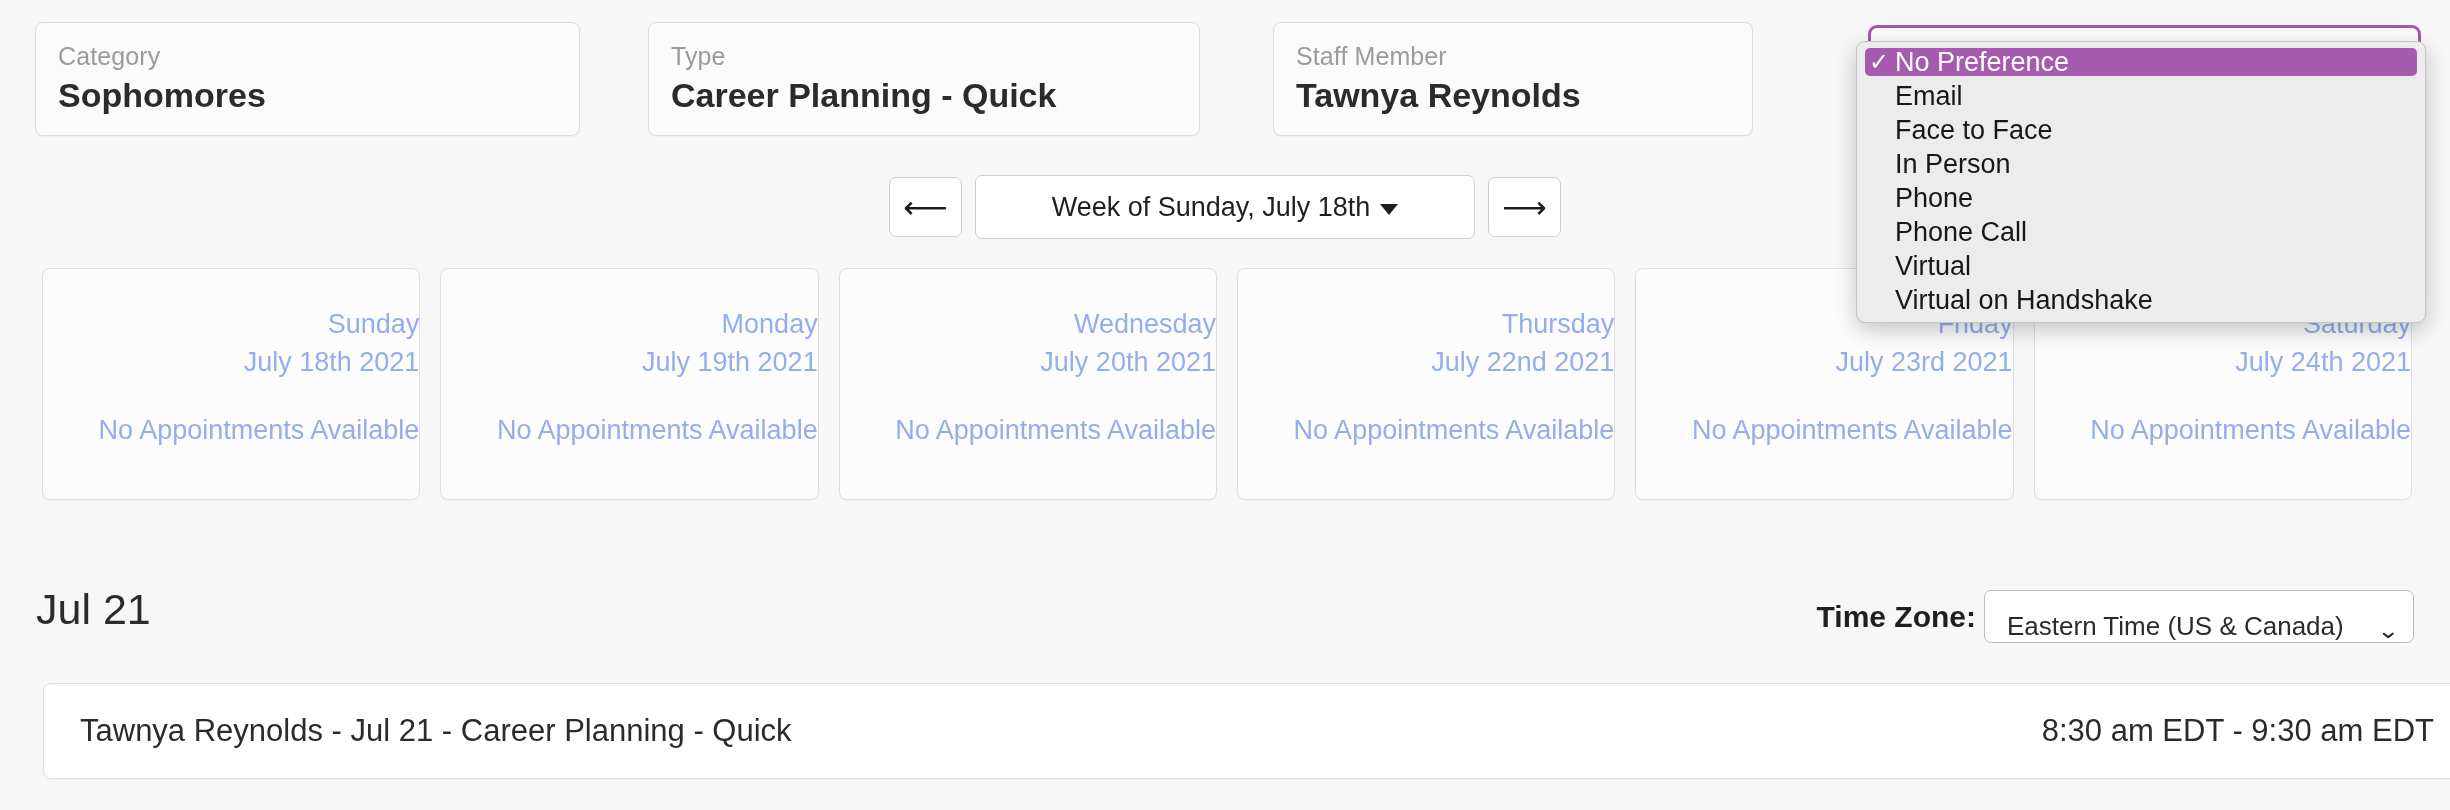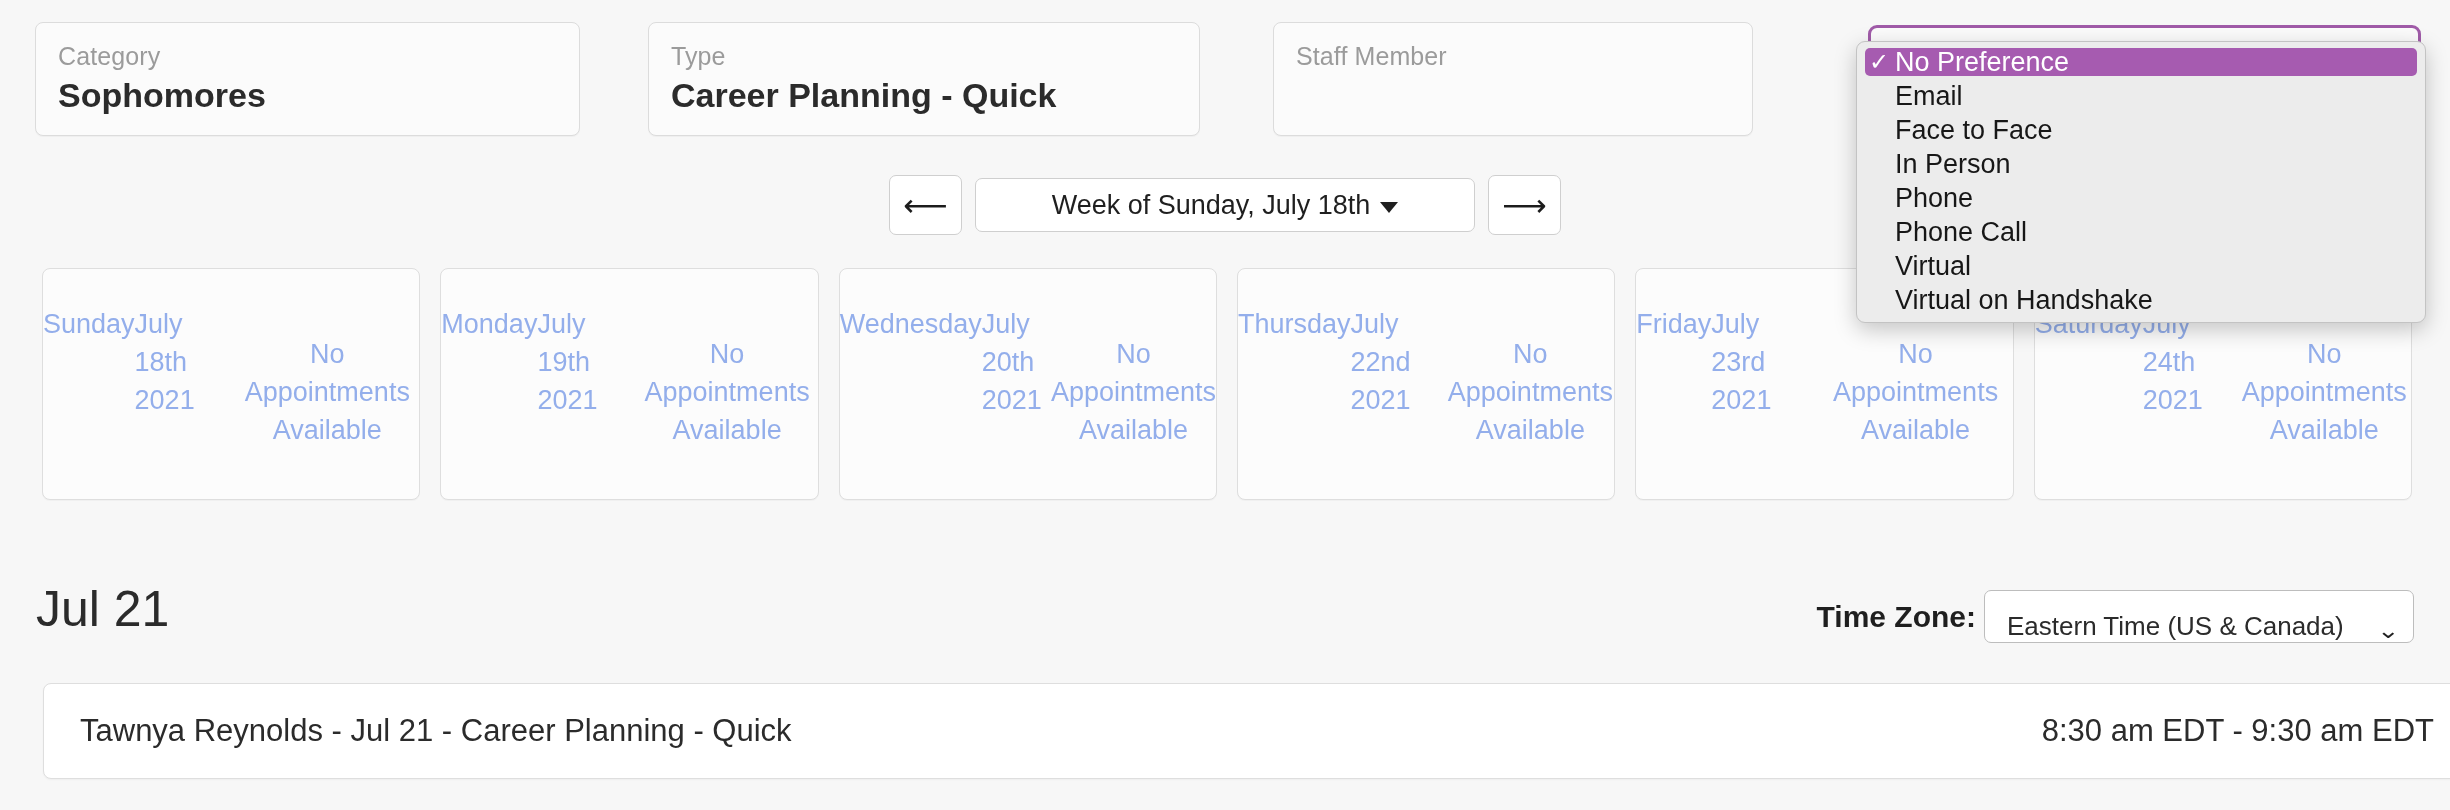--- a/index.html
+++ b/index.html
@@ -91,21 +91,21 @@
     align-items: center;
     justify-content: center;
     font-size: 31px;
     color: #1c1c1c;
     cursor: pointer;
     padding: 0;
     font-family: "Liberation Sans", sans-serif;
   }
   .week-label-btn {
     width: 500px;
-    height: 54px;
+    height: 64px;
     box-sizing: border-box;
     background: #ffffff;
     border: 1px solid #cfcfcf;
     border-radius: 7px;
     display: flex;
     align-items: center;
     justify-content: center;
     gap: 10px;
     font-size: 27px;
     color: #1f1f1f;
@@ -131,48 +131,49 @@
     gap: 20px;
   }
   .day-card {
     flex: 1 1 0;
     height: 232px;
     box-sizing: border-box;
     background: #fcfcfc;
     border: 1px solid #dedede;
     border-radius: 8px;
     display: flex;
-    flex-direction: row;
-    align-items: flex-start;
+    flex-direction: column;
+    align-items: flex-end;
     justify-content: flex-start;
     padding-top: 36px;
     color: #93aeeb;
     font-size: 27px;
     line-height: 38px;
     cursor: pointer;
     box-shadow: 0 1px 1px rgba(0,0,0,0.03);
+    padding-left: 32px;
   }
   .day-card .dc-name,
   .day-card .dc-date { display: block; }
   .day-card .dc-status {
     margin-top: 30px;
     text-align: center;
   }
   .day-card.selected {
     background: #d9d9d9;
     border-color: #c7c7c7;
     color: #2f6fd9;
   }
 
   
   #date-heading {
     position: absolute;
     left: 36px;
     top: 583px;
-    font-size: 50px;
+    font-size: 43px;
     color: #2b2b2b;
     font-weight: 400;
     line-height: 52px;
   }
   .tz-wrap {
     position: absolute;
     right: 36px;
     top: 590px;
     display: flex;
     align-items: center;
@@ -279,20 +280,21 @@
     <div class="f-value">Sophomores</div>
   </div>
 
   <div class="filter-card" id="card-type">
     <div class="f-label">Type</div>
     <div class="f-value">Career Planning - Quick</div>
   </div>
 
   <div class="filter-card" id="card-staff">
     <div class="f-label">Staff Member</div>
+    <div class="f-value">Tawnya Reynolds</div>
   </div>
 
   <div id="card-modality"></div>
 </div>
 
 <div class="week-nav">
   <button class="nav-arrow">
     <span>⟵</span>
   </button>
   <button class="week-label-btn">

